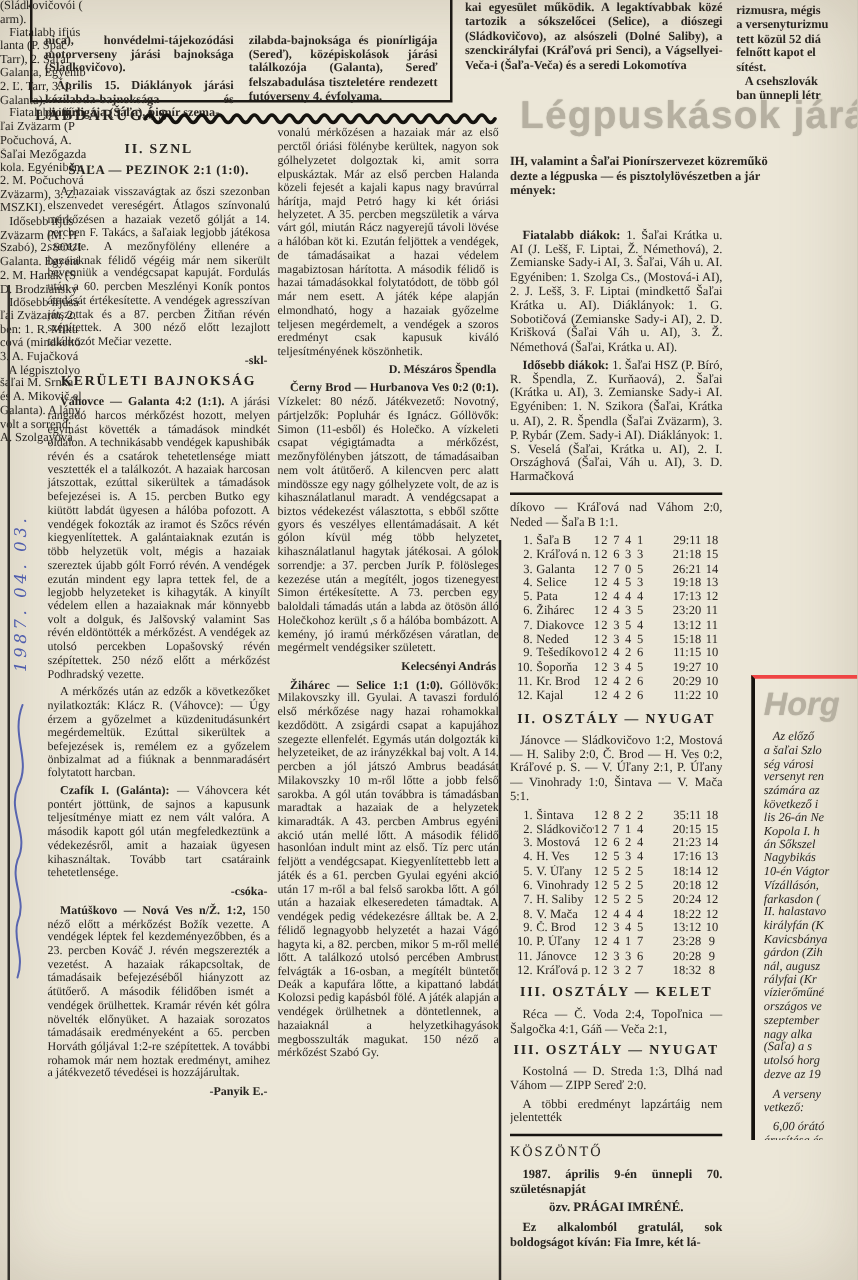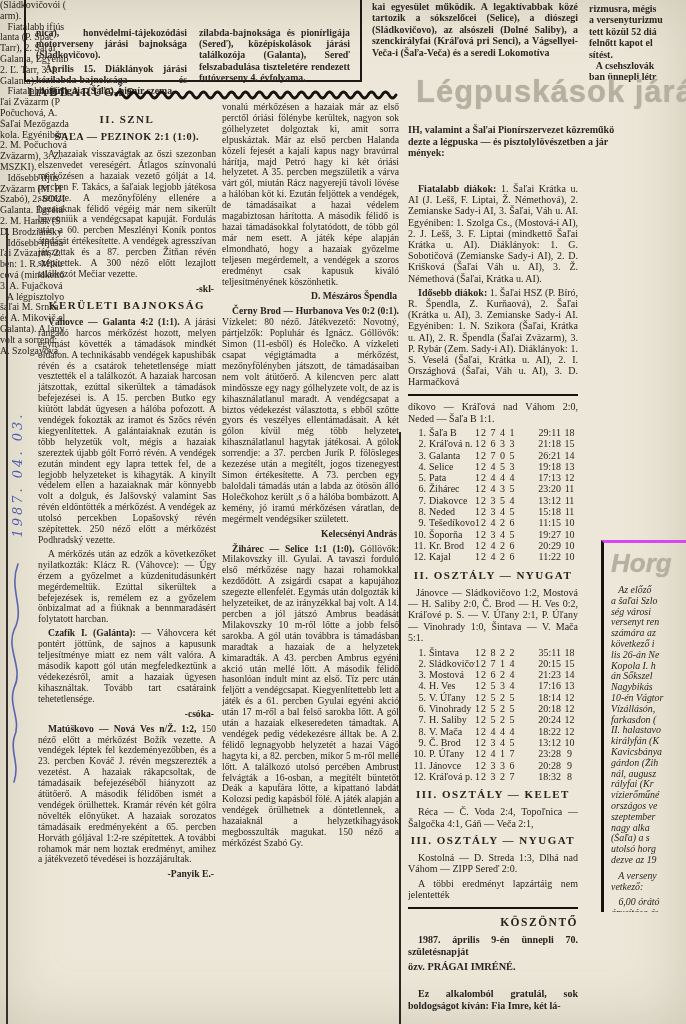--- a/index.html
+++ b/index.html
@@ -45,29 +45,29 @@
 
   .hrule{height:2.5px;background:#16130f;margin:6px 0 5px -8px;width:178px;}
   .trow{display:flex;font-size:10px;line-height:11.3px;}
   .tpos{width:18px;text-align:right;padding-right:3px;}
   .tteam{flex:1;white-space:nowrap;overflow:hidden;}
   .tstats{width:50px;letter-spacing:1px;white-space:pre;}
   .tgoals{width:36px;text-align:right;}
   .tpts{width:17px;text-align:center;}
   .tblock{margin:3px 0 6px;}
 
-  .greet-head{text-align:right;font-weight:bold;font-size:11.5px;letter-spacing:1.5px;margin:7px 0 6px;}
+  .greet-head{text-align:left;font-weight:normal;font-size:11.5px;letter-spacing:1.5px;margin:7px 0 6px;}
   .greet-p{font-weight:bold;font-size:10px;line-height:11.6px;text-align:justify;text-indent:10px;margin:0 0 3px;}
-  .greet-name{font-weight:bold;font-size:10.3px;margin:4px 0 16px;}
+  .greet-name{text-align:center;font-weight:bold;font-size:10.3px;margin:4px 0 5px;}
 
   .divider-v{position:absolute;left:399px;top:432px;width:2px;height:592px;background:#2a2723;}
   .edge-line{position:absolute;left:6px;top:228px;width:2px;height:796px;background:#33302b;}
 
   .horg-box{position:absolute;left:601px;top:540px;width:85px;height:372px;
-            border-top:3px solid #d946ef;border-left:3px solid #17140f;
+            border-top:3px solid #ef4444;border-left:3px solid #17140f;
             padding:5px 0 0 7px;box-sizing:border-box;overflow:hidden;}
   .horg-headline{font-style:italic;font-weight:bold;font-size:26px;color:#b6b0a1;
                  font-family:"Liberation Sans",sans-serif;white-space:nowrap;margin-bottom:6px;
                  text-shadow:0 0 1px rgba(90,85,70,.3);}
   .fish-line{font-style:italic;font-size:9.9px;line-height:10.8px;white-space:pre;overflow:hidden;}
   .fish-line:empty{height:5px;}
 
   .handwriting-date{position:absolute;left:-58px;top:455px;width:150px;
                     transform:rotate(-90deg);color:#4050aa;font-size:13px;font-style:italic;
                     letter-spacing:3px;font-family:"DejaVu Serif",serif;opacity:.9;}

